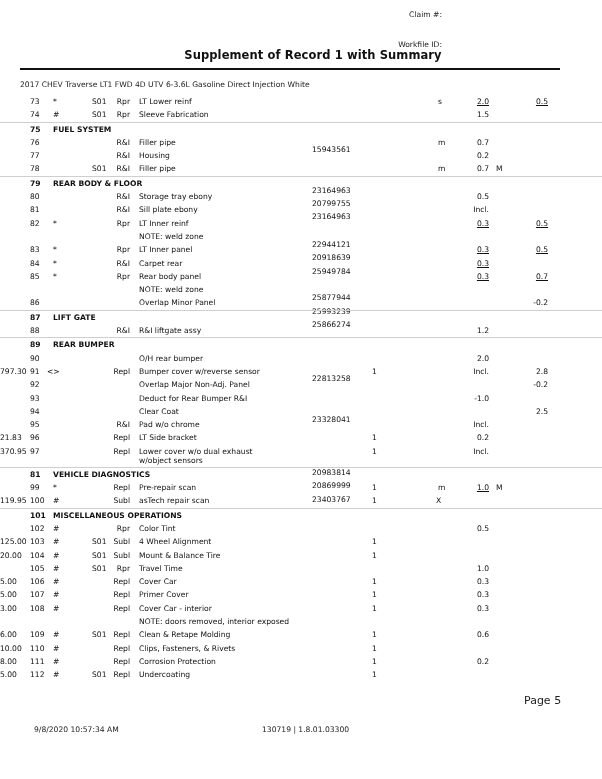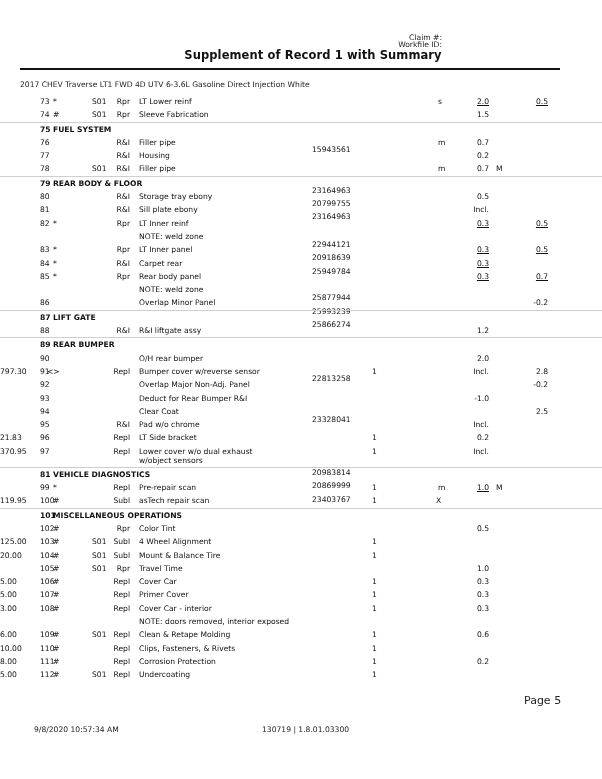--- a/index.html
+++ b/index.html
@@ -1,40 +1,40 @@
 <!DOCTYPE html>
 <html><head>
 <meta charset="utf-8">
 <style>
   html, body { margin: 0; padding: 0; background: #ffffff; }
   body {
     width: 602px; height: 779px; position: relative; overflow: hidden;
     font-family: "DejaVu Sans", sans-serif; color: #111; font-size: 7.6px;
   }
   .hdr-meta { position: absolute; right: 160px; text-align: right; font-size: 7.6px; color: #222; }
-  #claim { top: 33px; }
+  #claim { top: 10px; }
   #workfile { top: 40px; }
   #doc-title {
     position: absolute; top: 48px; left: 12px; width: 602px; text-align: center;
     font-size: 11.5px; font-weight: bold; color: #111; letter-spacing: 0.1px;
   }
   #title-rule {
     position: absolute; top: 68px; left: 20px; width: 540px; height: 0;
     border-top: 2px solid #111;
   }
   #vehicle {
     position: absolute; top: 80px; left: 20px; font-size: 7.6px; color: #222;
   }
   #lines { position: absolute; top: 95px; left: 0; width: 602px; }
   .row { position: relative; height: 13.3px; }
   .row.tall { height: 22px; }
   .row.sec { font-weight: bold; }
   .row.divider-top { border-top: 1px solid #cfcfcf; }
   .c { position: absolute; top: 2px; white-space: nowrap; line-height: 9px; }
-  .c-line { left: 30px; margin-left: 10px; }
+  .c-line { left: 30px; }
   .c-flag { left: 53px; }
   .c-flag.wide { left: 47px; }
   .c-sup { left: 92px; }
   .c-op { left: 113px; }
   .c-op.r { left: 0; width: 130px; text-align: right; }
   .c-desc { left: 139px; }
   .c-sec { left: 53px; }
   .c-part { left: 312px; margin-top: 48px; }
   .c-qty { left: 372px; }
   .c-price { left: 0; width: 432px; text-align: left; }

